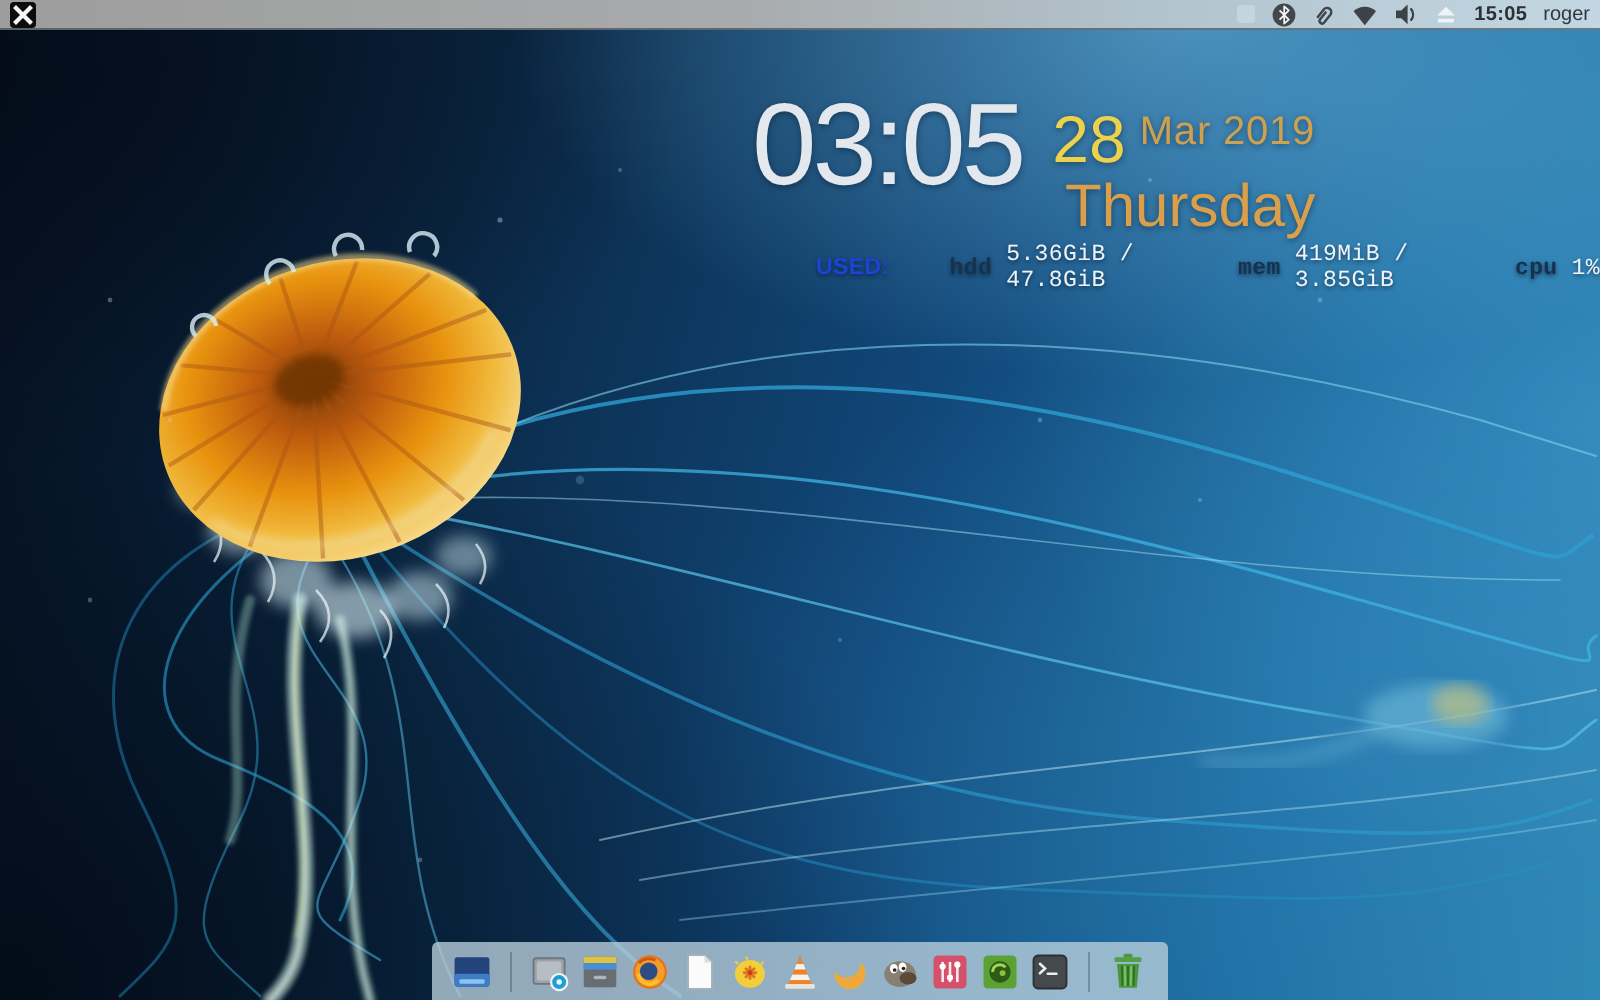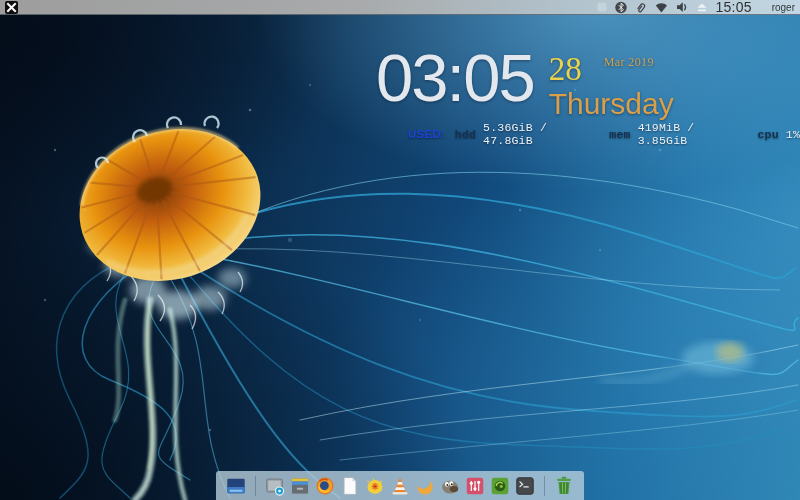--- a/index.html
+++ b/index.html
@@ -20,35 +20,35 @@
 
   
   .panel{position:absolute;top:0;left:0;right:0;height:15px;z-index:6;
     display:flex;align-items:center;box-sizing:border-box;padding:0 5px;
     background:linear-gradient(90deg,#9d9d9d 0%,#a8aaab 45%,#b2c3cd 72%,#c2d7e3 100%);
     border-bottom:1px solid rgba(45,60,72,.6);}
   .logo-btn{width:13px;height:13px;background:#0c0c0c;border-radius:2px;
     display:flex;align-items:center;justify-content:center;flex:0 0 auto;}
   .tray{margin-left:auto;display:flex;align-items:center;gap:8px;}
   .tray svg{display:block;}
-  .tray-time{font-size:14px;color:#2c3136;letter-spacing:.2px;}
-  .tray-user{font-size:10px;color:#31373c;margin-left:12px;}
+  .tray-time{font-size:10px;color:#2c3136;letter-spacing:.2px;font-weight:bold;}
+  .tray-user{font-size:10px;color:#31373c;margin-left:0;}
 
   
   .conky{position:absolute;left:376px;top:44px;z-index:3;display:flex;gap:15px;
     text-shadow:0 1px 3px rgba(5,18,38,.45);}
-  .conky-time{font-size:67px;line-height:1;font-weight:300;letter-spacing:-2px;color:#e2e8ed;}
+  .conky-time{font-size:58px;line-height:1;font-weight:300;letter-spacing:-2px;color:#e2e8ed;}
   .conky-date{padding-top:9px;}
-  .date-row{display:flex;align-items:flex-start;gap:22px;font-family:Liberation Serif, serif;}
+  .date-row{display:flex;align-items:flex-start;gap:7px;}
   .date-day{font-size:33px;line-height:1;color:#ecd24a;}
-  .date-my{font-size:12px;color:#cfa04e;margin-top:2px;letter-spacing:.4px;}
+  .date-my{font-size:20px;color:#cfa04e;margin-top:2px;letter-spacing:.4px;}
   .date-weekday{font-size:30px;line-height:1.1;color:#db9f49;margin-top:1px;text-align:right;}
   .conky-stats{position:absolute;left:384px;top:121px;z-index:3;display:flex;align-items:center;
     font-size:11.5px;letter-spacing:.2px;text-shadow:0 1px 2px rgba(4,14,30,.55);}
-  .st-used{color:#1e42d8;font-weight:bold;margin-right:10px;padding-left:24px;}
+  .st-used{color:#1e42d8;font-weight:bold;margin-right:30px;padding-left:24px;}
   .st-label{color:#17324f;font-weight:bold;margin-right:7px;font-family:Liberation Mono, monospace;}
   .st-value{color:#eef3f7;margin-right:17px;font-family:Liberation Mono, monospace;}
   .st-value.last{margin-right:0;}
 
   
   .dock{position:absolute;left:50%;transform:translateX(-50%);bottom:0;height:29px;z-index:5;
     display:flex;align-items:center;padding:0 9px;gap:3px;
     background:rgba(186,208,220,.78);border-radius:3px 3px 0 0;}
   .dock-icon{width:22px;height:22px;display:flex;align-items:center;justify-content:center;}
   .dock-icon svg{width:22px;height:22px;display:block;}

